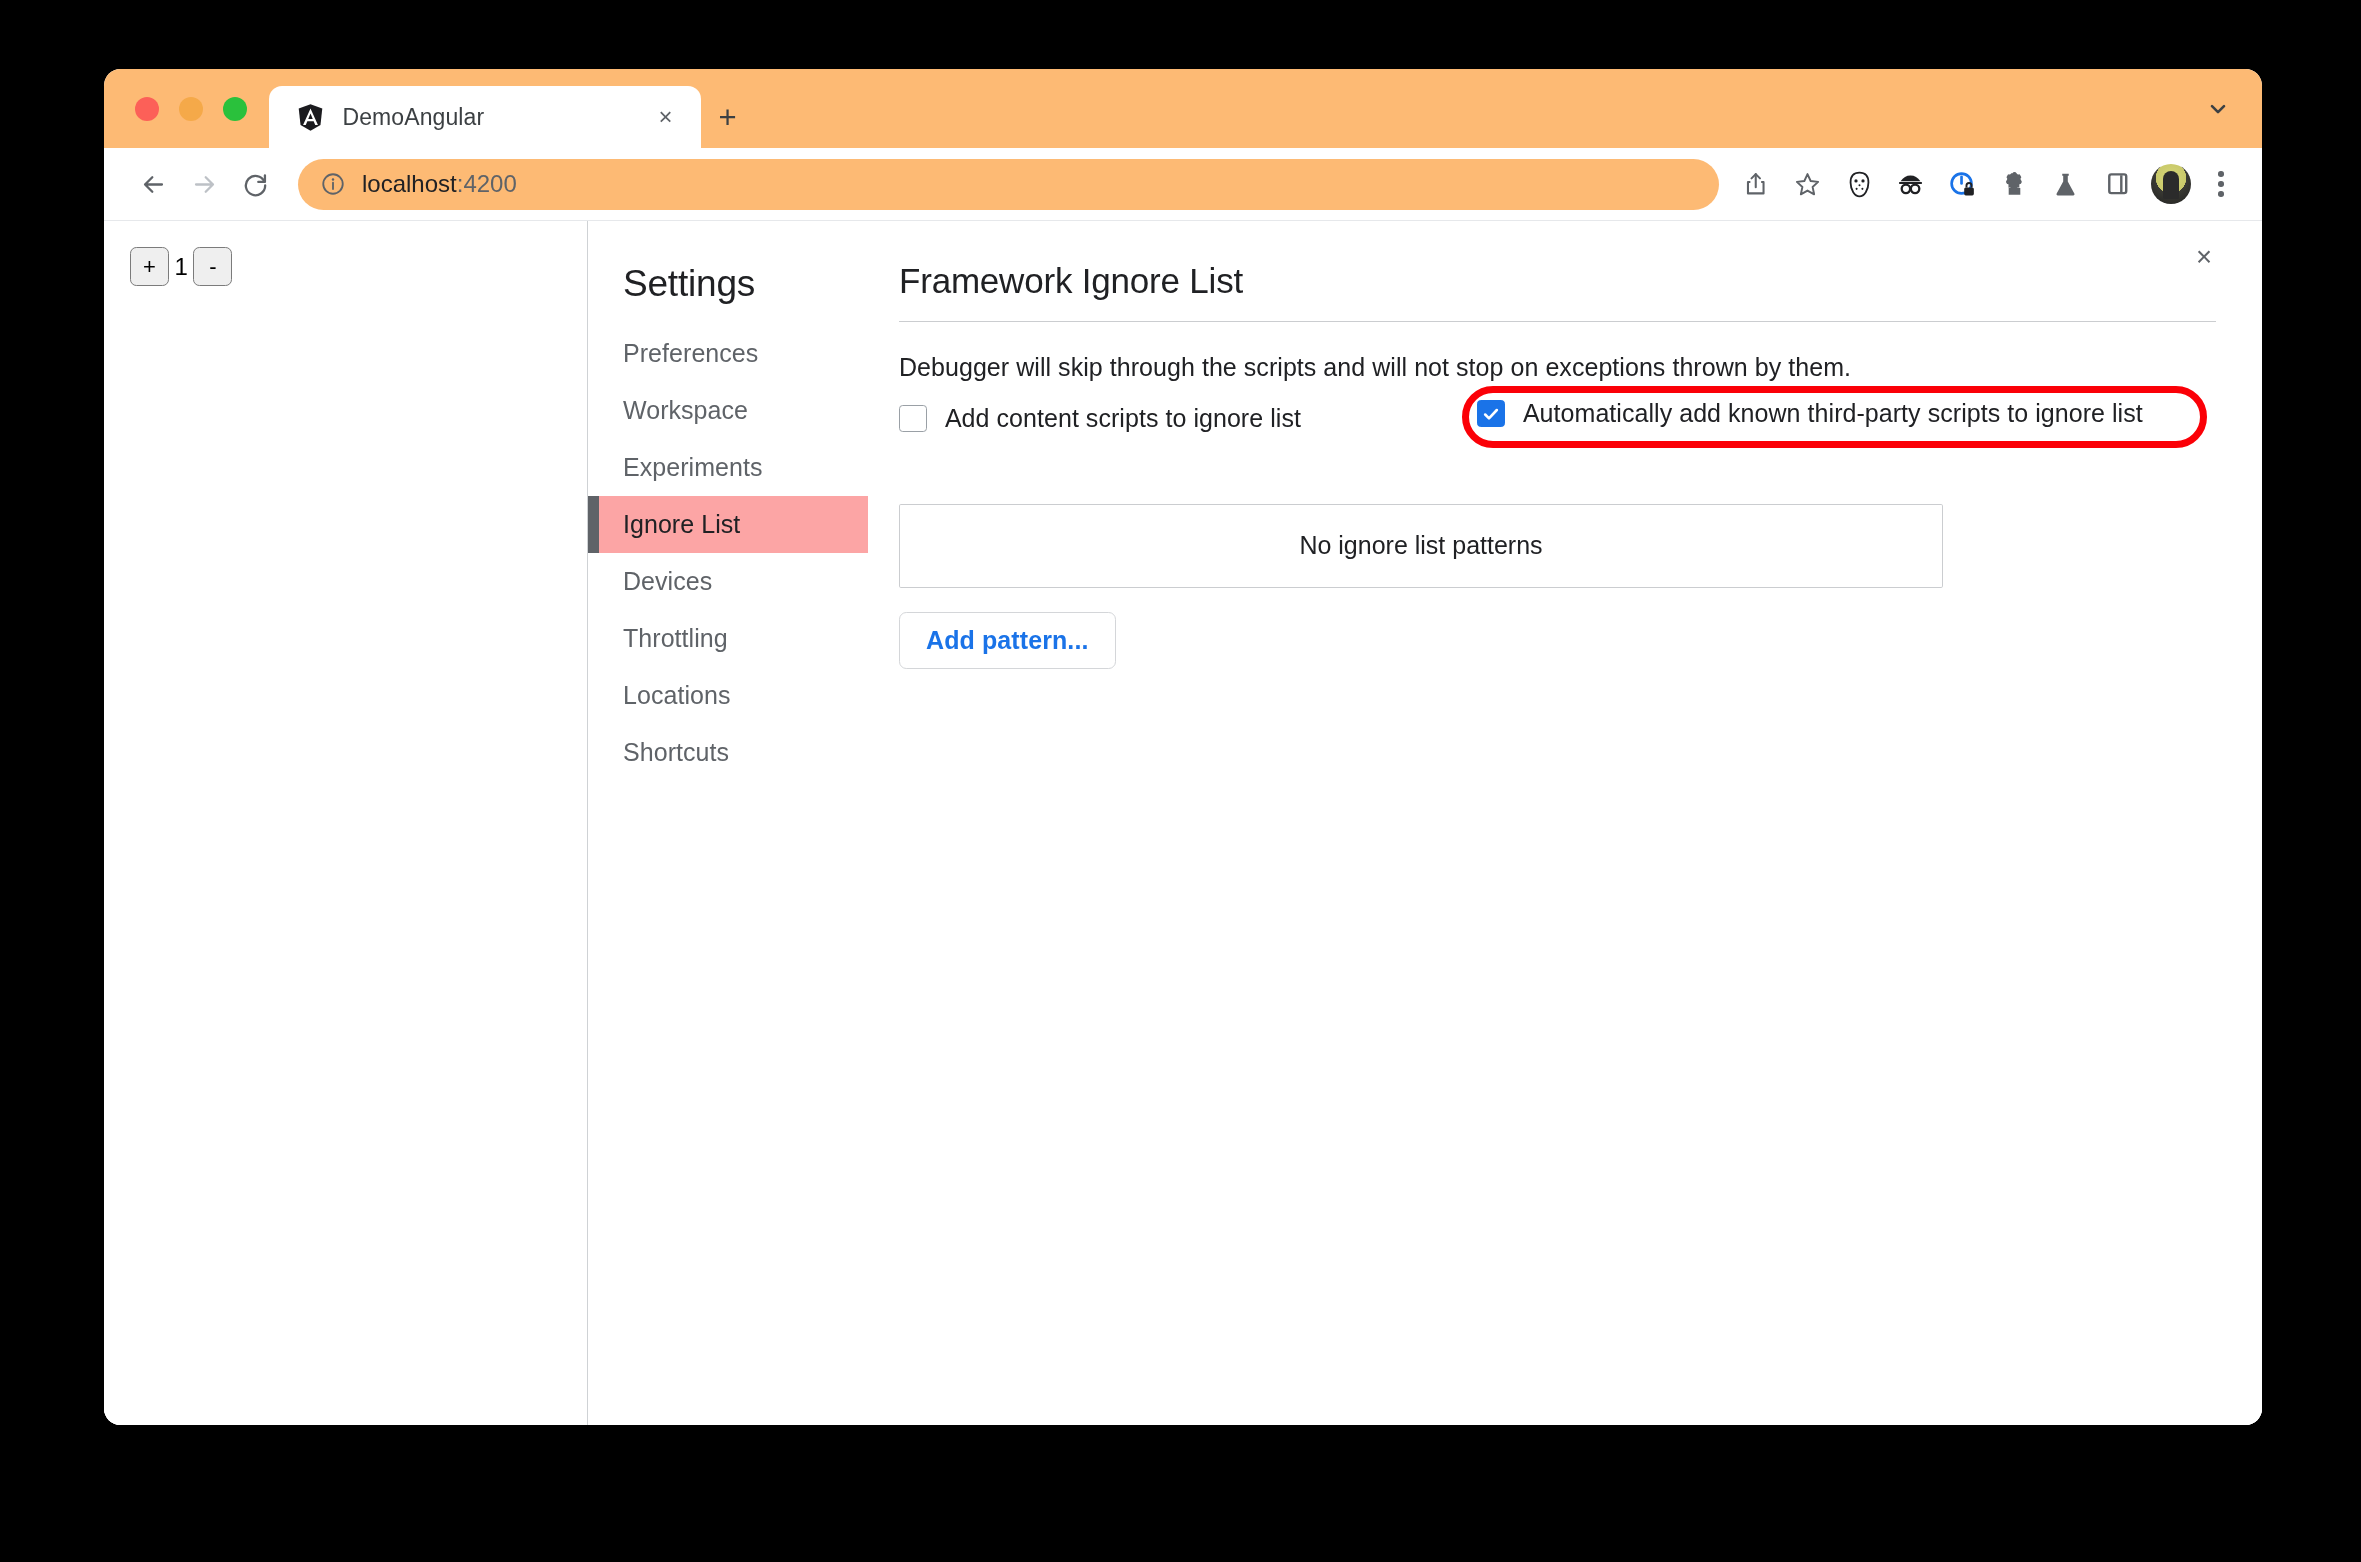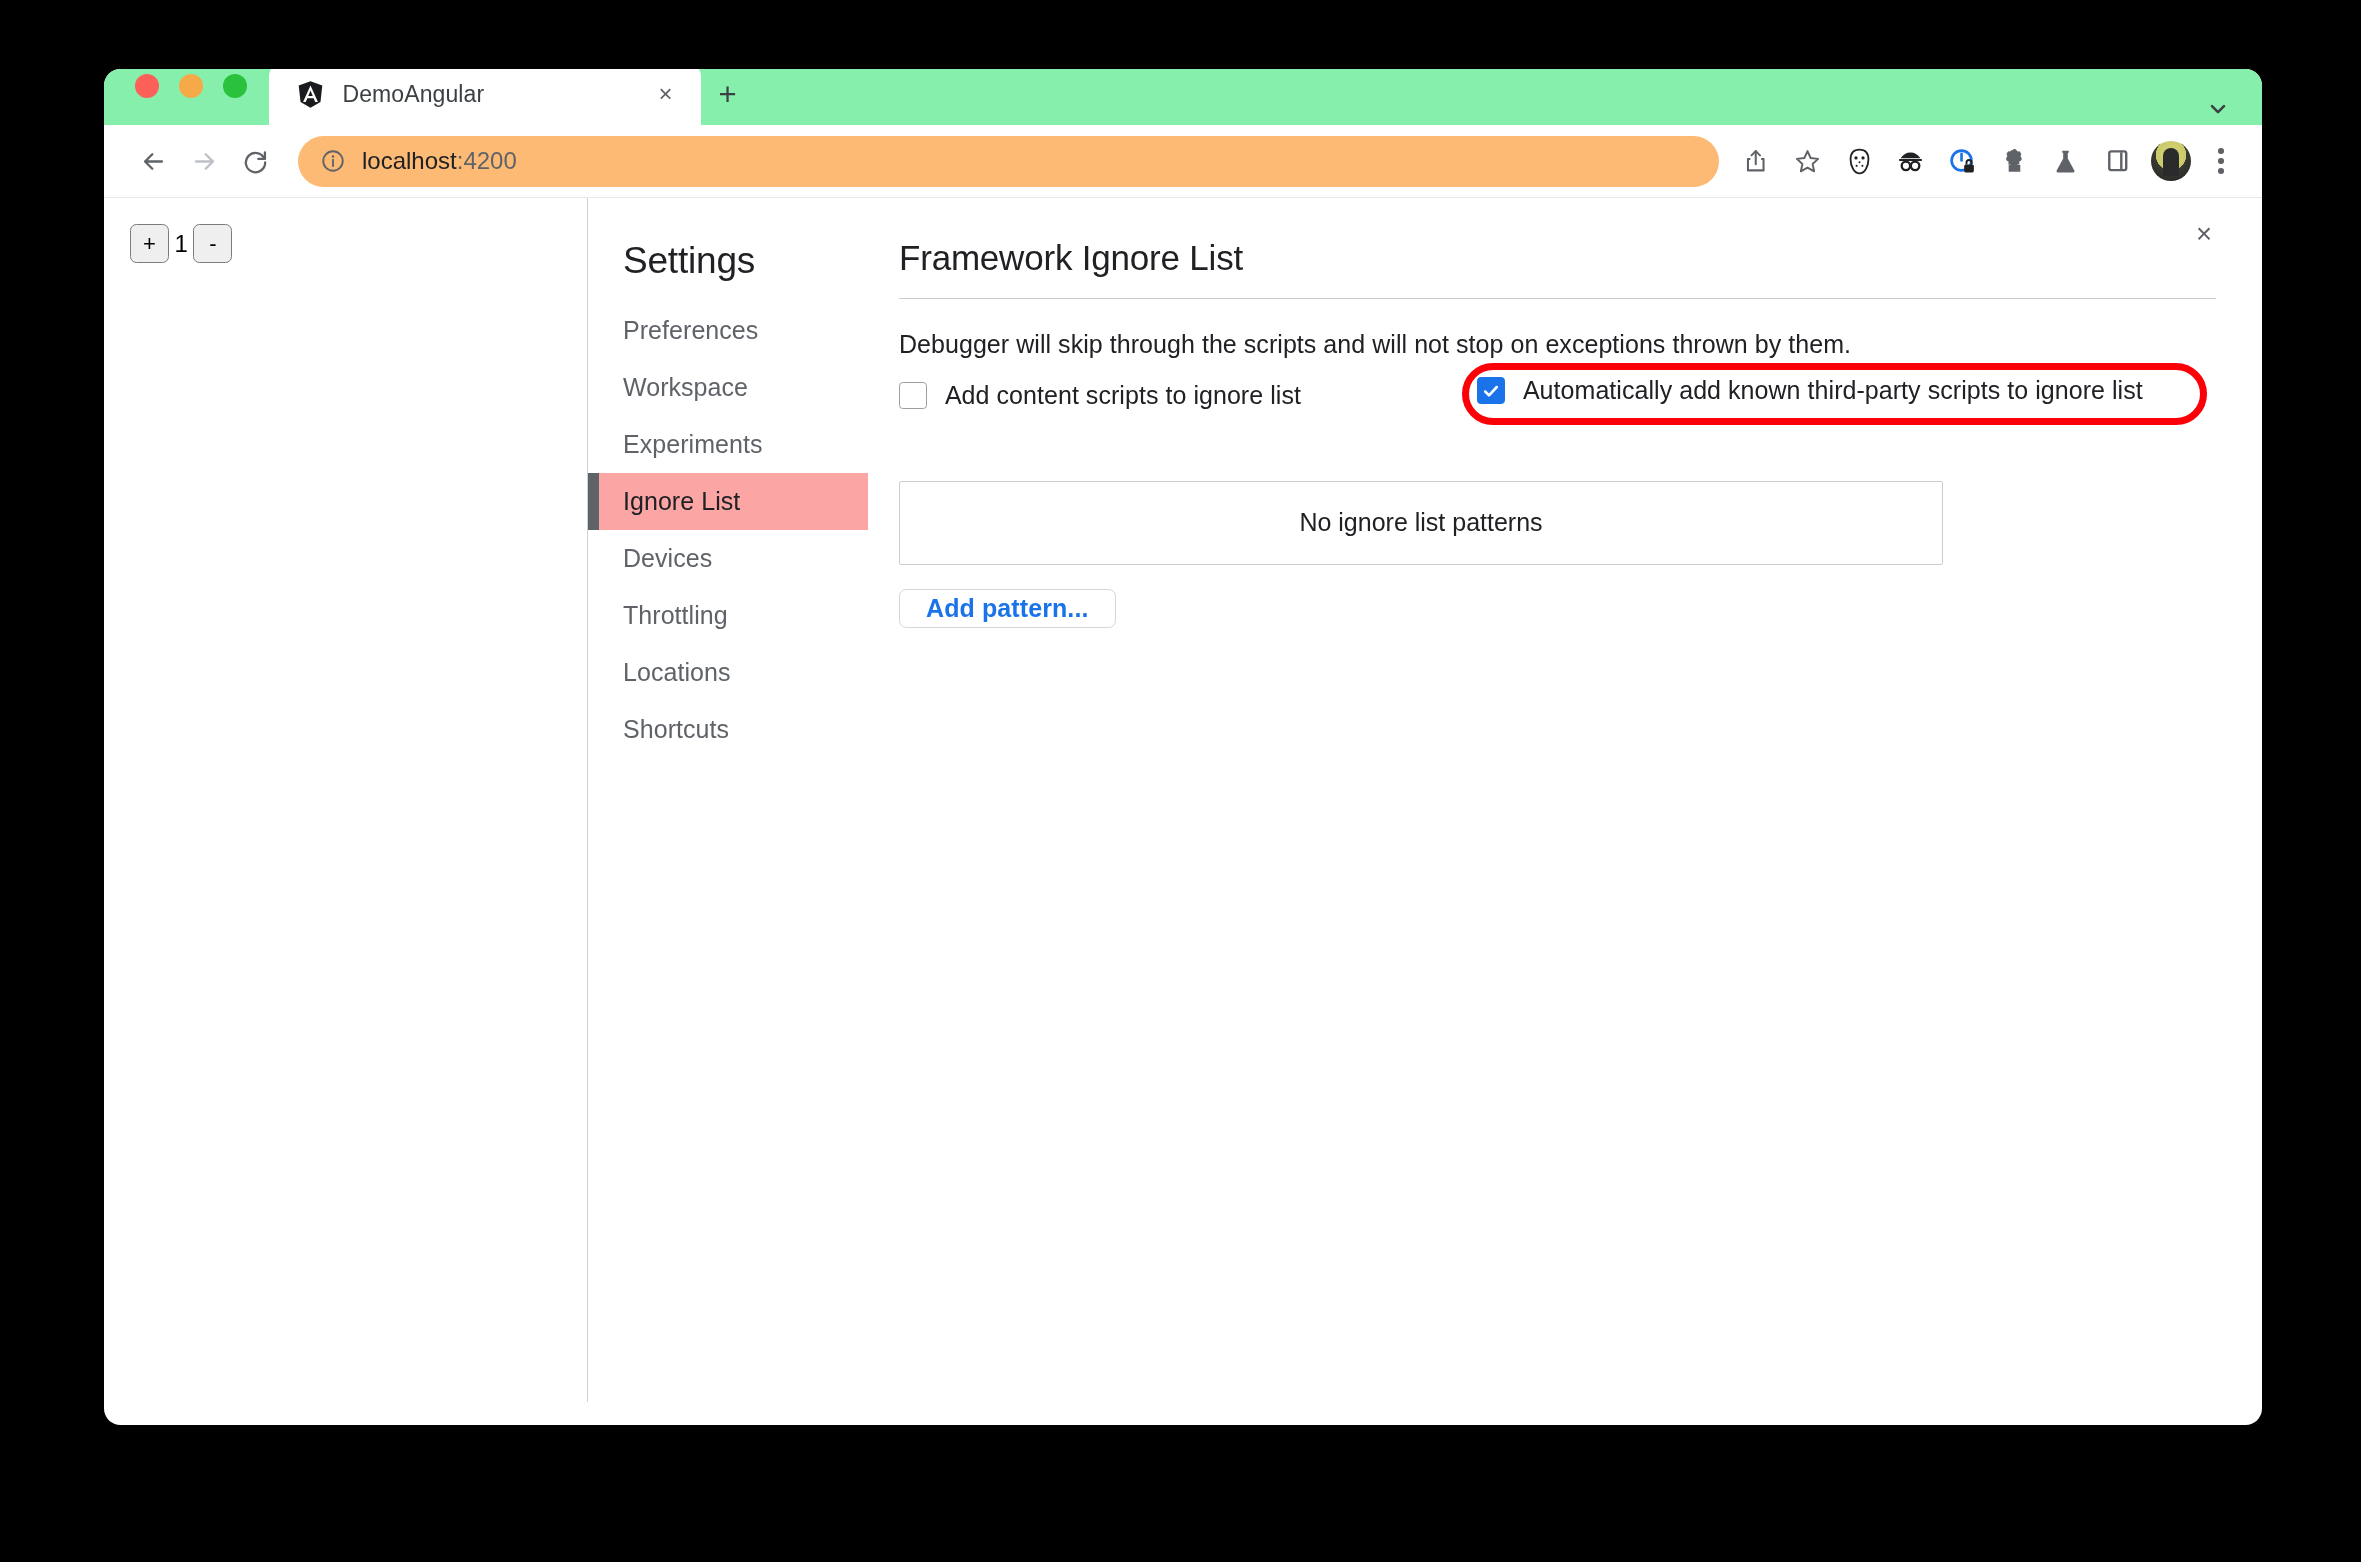--- a/index.html
+++ b/index.html
@@ -21,22 +21,22 @@
     height: 1356px;
     background: #ffffff;
     border-radius: 16.5px;
     overflow: hidden;
     box-shadow: 0 5.5px 37px rgba(0,0,0,0.35);
   }
 
   
   #tab-strip {
     position: relative;
-    height: 56px;
-    background: #86efac;
+    height: 79px;
+    background: #fdba74;
     display: flex;
     align-items: flex-end;
   }
   #traffic-lights {
     display: flex;
     align-items: center;
     gap: 20px;
     padding: 0 22px 0 31px;
     height: 79px;
   }
@@ -292,21 +292,21 @@
     border-radius: 1.8px;
     display: flex;
     align-items: center;
     justify-content: center;
     font-size: 25px;
     color: #202124;
     text-align: center;
   }
   #add-pattern-button {
     margin-top: 24px;
-    height: 39px;
+    height: 57px;
     padding: 0 26px;
     border: 0.9px solid #d4d6d9;
     border-radius: 7.3px;
     background: #ffffff;
     display: inline-flex;
     align-items: center;
     font-size: 25px;
     font-weight: 700;
     color: #1a73e8;
     letter-spacing: 0.1px;

